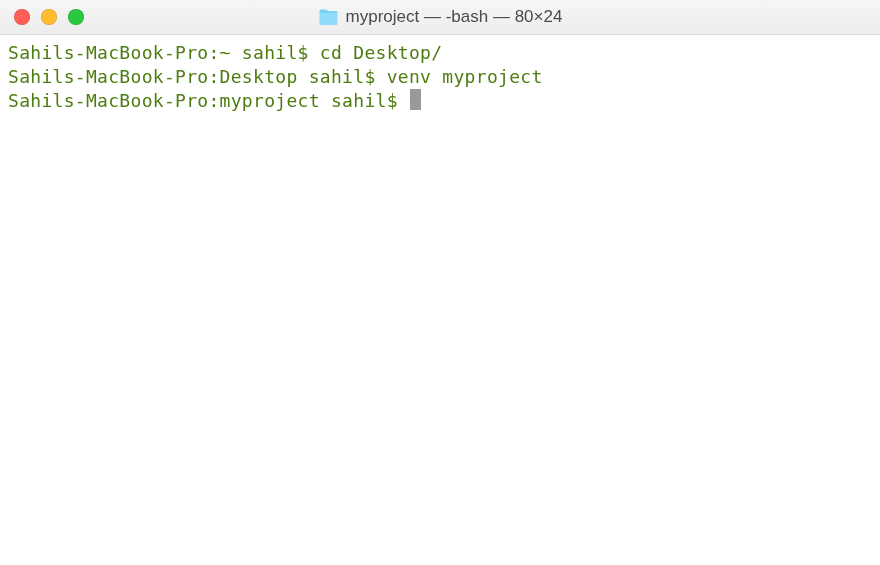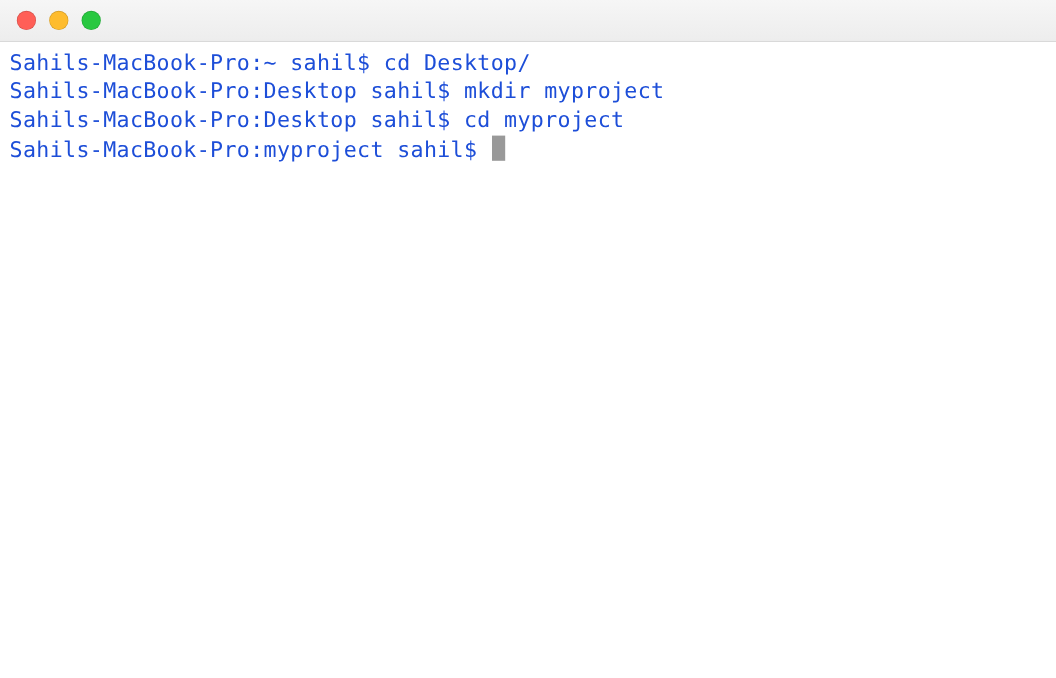--- a/index.html
+++ b/index.html
@@ -43,21 +43,21 @@
       pointer-events: none;
       font-weight: 400;
     }
     .folder-icon svg { display: block; }
     .terminal-body {
       padding: 6px 8px;
       font-family: "Menlo", "Monaco", "Consolas", monospace;
       font-size: 18px;
       line-height: 24px;
       letter-spacing: 0.3px;
-      color: #1d4ed8;
+      color: #4d7c0f;
       background: #ffffff;
     }
     .term-line { white-space: pre; }
     .cursor-block {
       display: inline-block;
       width: 11px;
       height: 21px;
       background: #999999;
       vertical-align: -3px;
       margin-left: 1px;
@@ -65,20 +65,28 @@
   </style>
 </head>
 <body>
 
 <div class="titlebar">
   <div class="traffic-lights">
     <div class="tl tl-close"></div>
     <div class="tl tl-min"></div>
     <div class="tl tl-zoom"></div>
   </div>
+  <div class="title-center">
+    <span class="folder-icon">
+      <svg width="21" height="17" viewBox="0 0 21 17">
+        <path d="M1.5 2.2c0-.9.7-1.6 1.6-1.6h4.7c.5 0 .9.2 1.2.5l.9 1h8c.9 0 1.6.7 1.6 1.6v.4H1.5V2.2z" fill="#77d2f6"></path>
+        <path d="M1.5 4.1h18v10.3c0 .9-.7 1.6-1.6 1.6H3.1c-.9 0-1.6-.7-1.6-1.6V4.1z" fill="#8fdcfa"></path>
+      </svg>
+    </span>
+    <span>myproject — -bash — 80×24</span>
+  </div>
 </div>
 
 <div class="terminal-body">
   <div class="term-line"><span>Sahils-MacBook-Pro:~ sahil$ </span><span>cd Desktop/</span></div>
-  <div class="term-line"><span>Sahils-MacBook-Pro:Desktop sahil$ </span><span>mkdir myproject</span></div>
-  <div class="term-line"><span>Sahils-MacBook-Pro:Desktop sahil$ </span><span>cd myproject</span></div>
+  <div class="term-line"><span>Sahils-MacBook-Pro:Desktop sahil$ </span><span>venv myproject</span></div>
   <div class="term-line"><span>Sahils-MacBook-Pro:myproject sahil$ </span><span></span><span class="cursor-block"></span></div>
 </div>
 
 </body></html>

